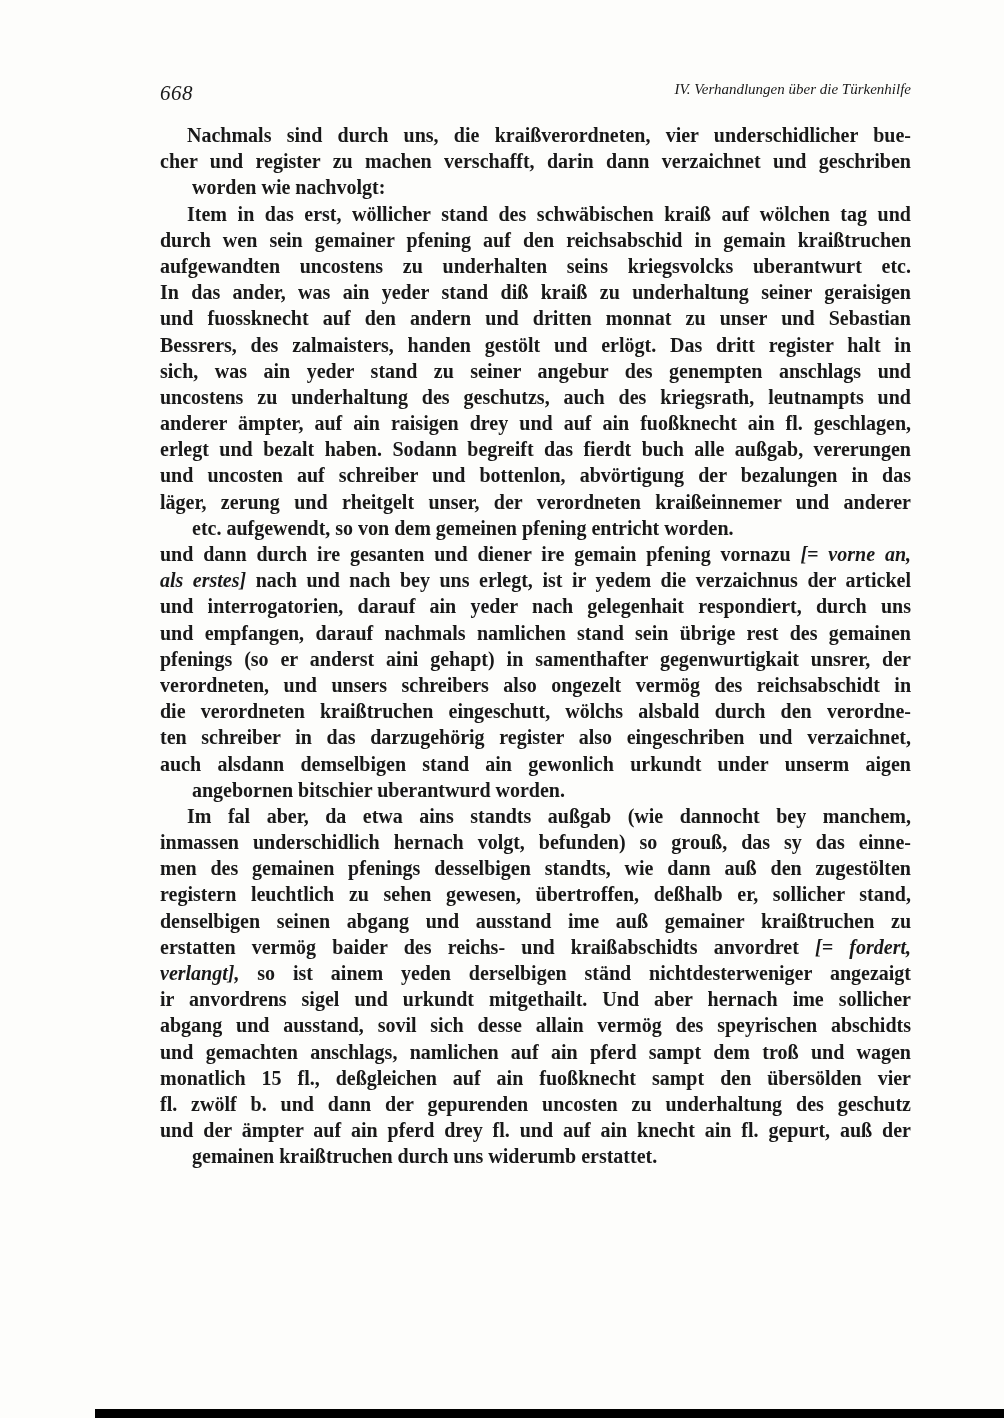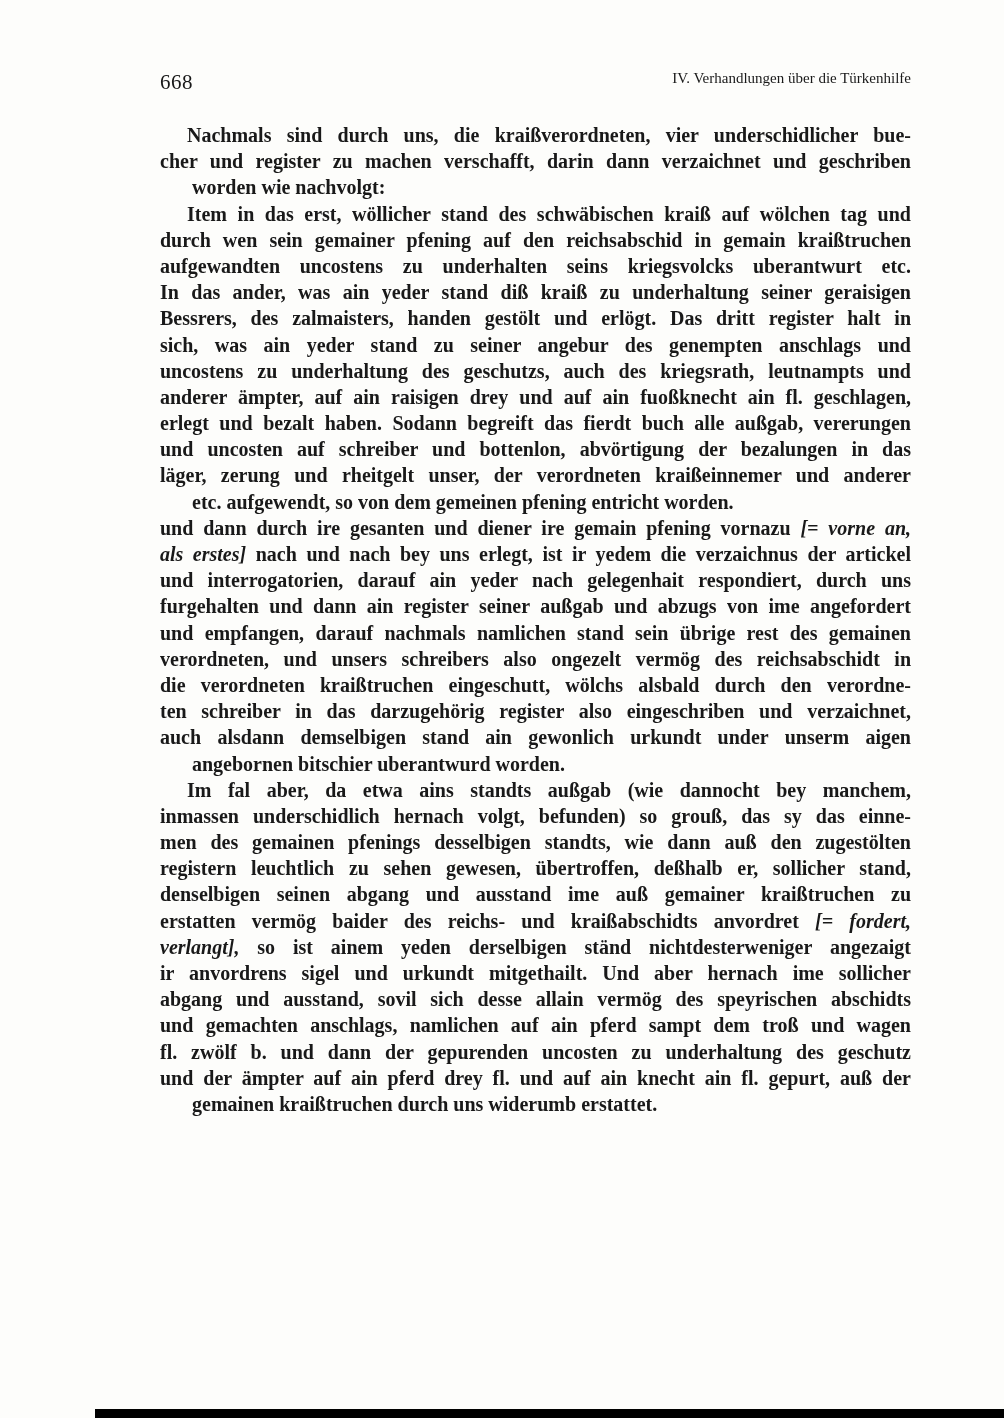--- a/index.html
+++ b/index.html
@@ -14,24 +14,25 @@
     overflow: hidden;
     font-family: "Liberation Serif", serif;
     color: #191919;
   }
   .page {
     position: absolute;
     inset: 0;
   }
   .running-head {
     position: absolute;
-    top: 70px;
+    top: 81px;
     left: 160px;
     width: 751px;
     height: 26px;
+    font-style: italic;
   }
   .page-num {
     position: absolute;
     left: 0;
     top: 0;
     font-size: 21px;
     letter-spacing: 0.5px;
   }
   .head-title {
     display: block;
@@ -87,52 +88,54 @@
       <div class="para">
         <div class="line first">Nachmals sind durch uns, die kraißverordneten, vier underschidlicher bue-</div>
         <div class="line">cher und register zu machen verschafft, darin dann verzaichnet und geschriben</div>
         <div class="line last">worden wie nachvolgt:</div>
       </div>
       <div class="para">
         <div class="line first">Item in das erst, wöllicher stand des schwäbischen kraiß auf wölchen tag und</div>
         <div class="line">durch wen sein gemainer pfening auf den reichsabschid in gemain kraißtruchen</div>
         <div class="line">aufgewandten uncostens zu underhalten seins kriegsvolcks uberantwurt etc.</div>
         <div class="line">In das ander, was ain yeder stand diß kraiß zu underhaltung seiner geraisigen</div>
+        <div class="line">und fuossknecht auf den andern und dritten monnat zu unser und Sebastian</div>
         <div class="line">Bessrers, des zalmaisters, handen gestölt und erlögt. Das dritt register halt in</div>
         <div class="line">sich, was ain yeder stand zu seiner angebur des genempten anschlags und</div>
         <div class="line">uncostens zu underhaltung des geschutzs, auch des kriegsrath, leutnampts und</div>
         <div class="line">anderer ämpter, auf ain raisigen drey und auf ain fuoßknecht ain fl. geschlagen,</div>
         <div class="line">erlegt und bezalt haben. Sodann begreift das fierdt buch alle außgab, vererungen</div>
         <div class="line">und uncosten auf schreiber und bottenlon, abvörtigung der bezalungen in das</div>
         <div class="line">läger, zerung und rheitgelt unser, der verordneten kraißeinnemer und anderer</div>
         <div class="line last">etc. aufgewendt, so von dem gemeinen pfening entricht worden.</div>
       </div>
       <div class="para">
         <div class="line">und dann durch ire gesanten und diener ire gemain pfening vornazu <i>[= vorne an,</i></div>
         <div class="line"><i>als erstes]</i> nach und nach bey uns erlegt, ist ir yedem die verzaichnus der artickel</div>
         <div class="line">und interrogatorien, darauf ain yeder nach gelegenhait respondiert, durch uns</div>
-        <div class="line">furgehalten und dann ain register seiner außgab und abzugs von ime angefordert</div>
         <div class="line">und empfangen, darauf nachmals namlichen stand sein übrige rest des gemainen</div>
+        <div class="line">pfenings (so er anderst aini gehapt) in samenthafter gegenwurtigkait unsrer, der</div>
         <div class="line">verordneten, und unsers schreibers also ongezelt vermög des reichsabschidt in</div>
         <div class="line">die verordneten kraißtruchen eingeschutt, wölchs alsbald durch den verordne-</div>
         <div class="line">ten schreiber in das darzugehörig register also eingeschriben und verzaichnet,</div>
         <div class="line">auch alsdann demselbigen stand ain gewonlich urkundt under unserm aigen</div>
         <div class="line last">angebornen bitschier uberantwurd worden.</div>
       </div>
       <div class="para">
         <div class="line first">Im fal aber, da etwa ains standts außgab (wie dannocht bey manchem,</div>
         <div class="line">inmassen underschidlich hernach volgt, befunden) so grouß, das sy das einne-</div>
         <div class="line">men des gemainen pfenings desselbigen standts, wie dann auß den zugestölten</div>
         <div class="line">registern leuchtlich zu sehen gewesen, übertroffen, deßhalb er, sollicher stand,</div>
         <div class="line">denselbigen seinen abgang und ausstand ime auß gemainer kraißtruchen zu</div>
         <div class="line">erstatten vermög baider des reichs- und kraißabschidts anvordret <i>[= fordert,</i></div>
         <div class="line"><i>verlangt],</i> so ist ainem yeden derselbigen ständ nichtdesterweniger angezaigt</div>
         <div class="line">ir anvordrens sigel und urkundt mitgethailt. Und aber hernach ime sollicher</div>
         <div class="line">abgang und ausstand, sovil sich desse allain vermög des speyrischen abschidts</div>
         <div class="line">und gemachten anschlags, namlichen auf ain pferd sampt dem troß und wagen</div>
+        <div class="line">monatlich 15 fl., deßgleichen auf ain fuoßknecht sampt den übersölden vier</div>
         <div class="line">fl. zwölf b. und dann der gepurenden uncosten zu underhaltung des geschutz</div>
         <div class="line">und der ämpter auf ain pferd drey fl. und auf ain knecht ain fl. gepurt, auß der</div>
         <div class="line last">gemainen kraißtruchen durch uns widerumb erstattet.</div>
       </div>
     </main>
 
   <div class="scan-bar"></div>
 
 </div>
 

